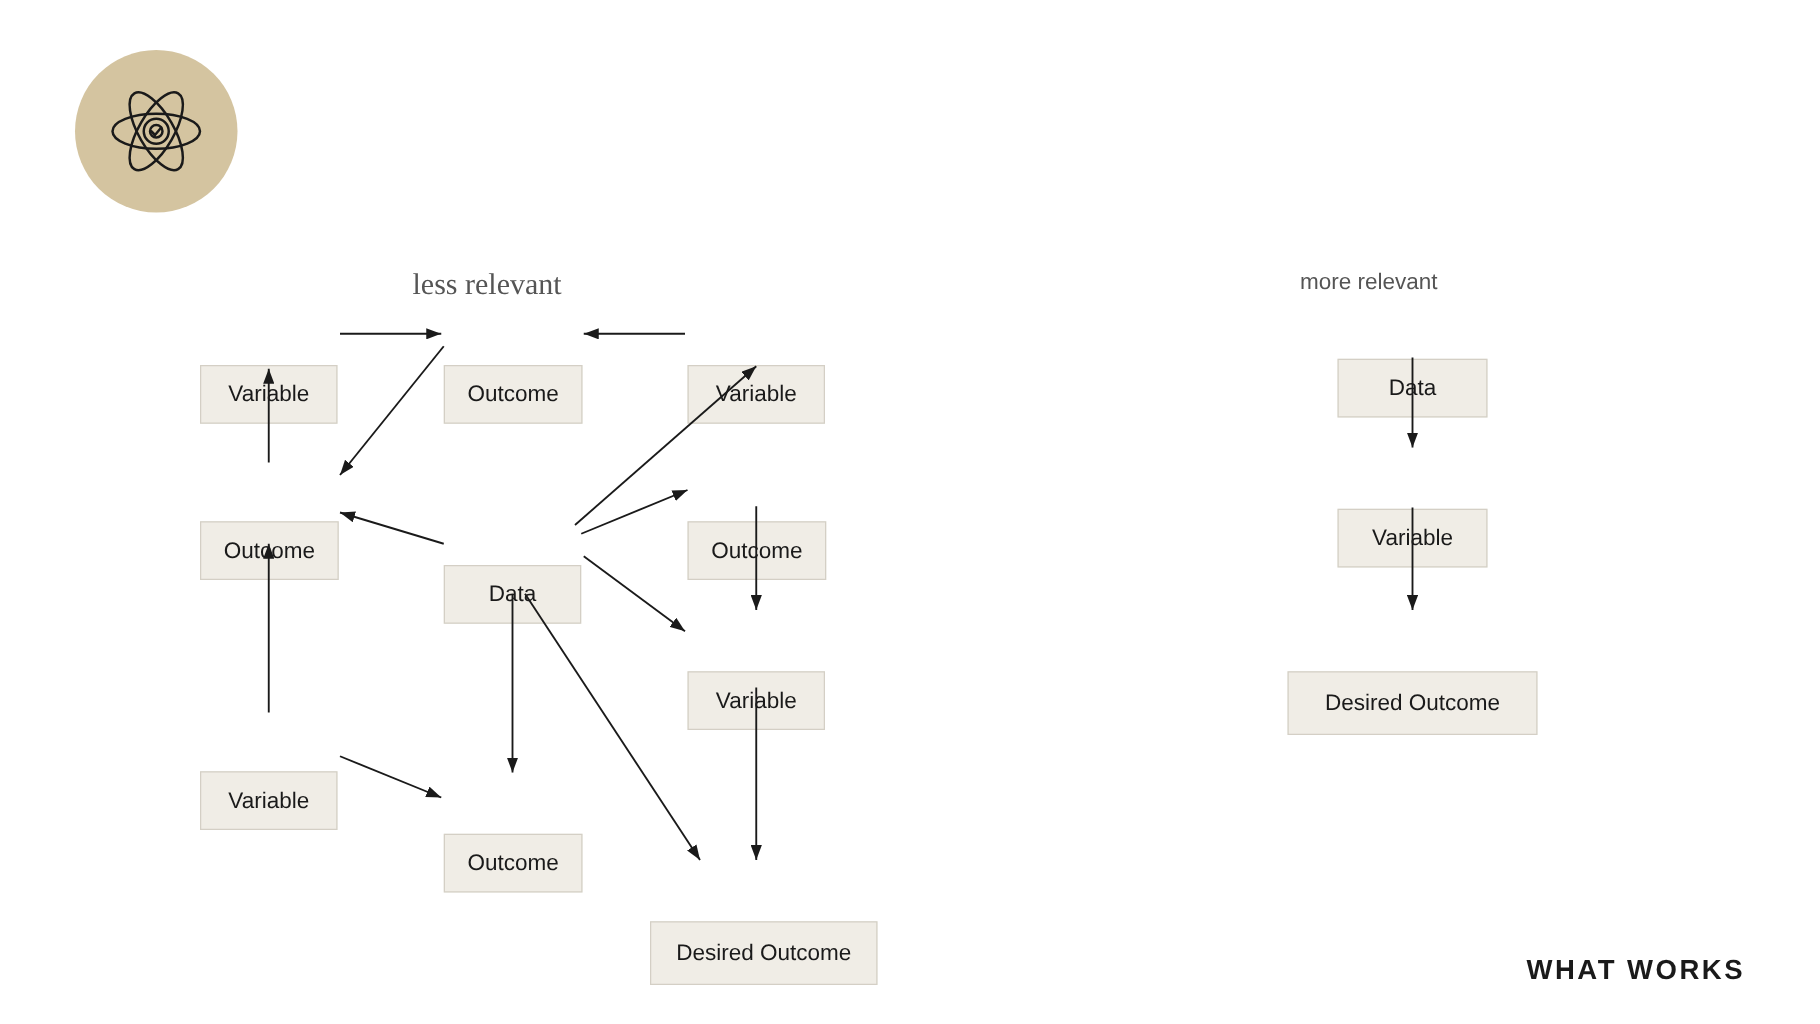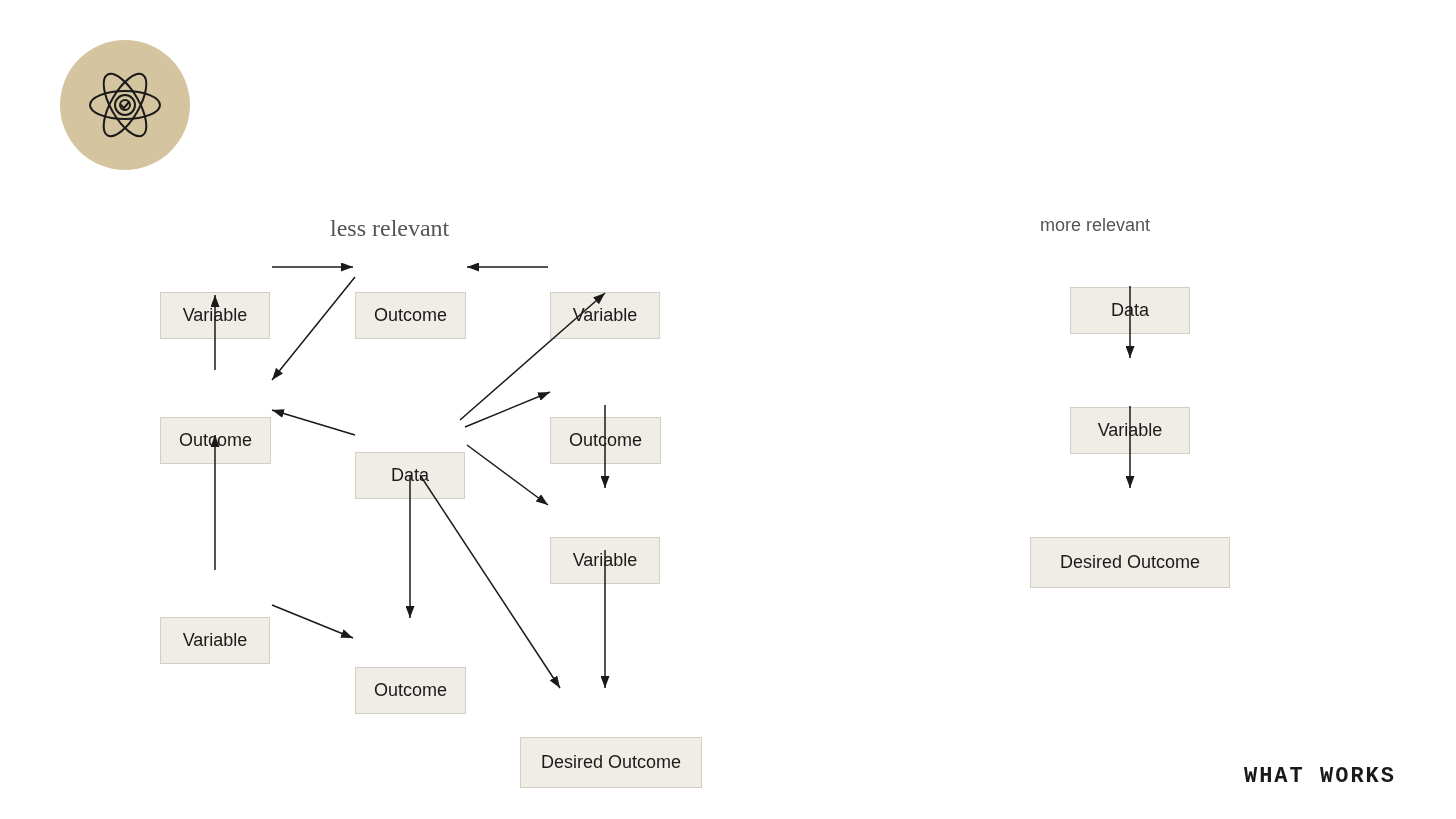--- a/index.html
+++ b/index.html
@@ -65,21 +65,21 @@
       width: 100%;
       height: 100%;
       pointer-events: none;
     }
 
     
     .watermark {
       position: absolute;
       bottom: 30px;
       right: 60px;
-      font-family: Liberation Mono, monospace;
+      font-family: Liberation Sans, sans-serif;
       font-size: 22px;
       font-weight: 900;
       color: #1a1a1a;
       letter-spacing: 2px;
       text-transform: uppercase;
     }
   </style>
 </head>
 <body>
 

